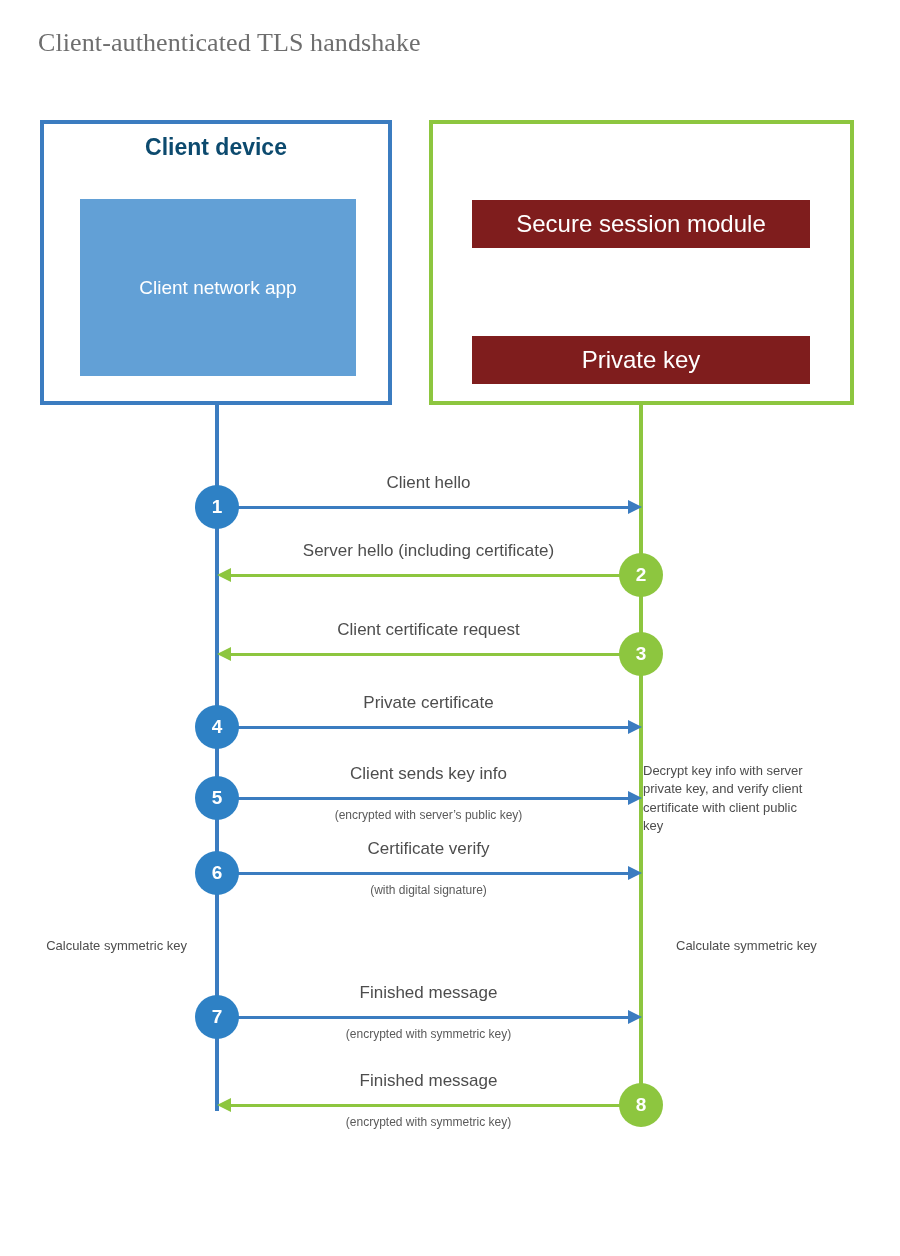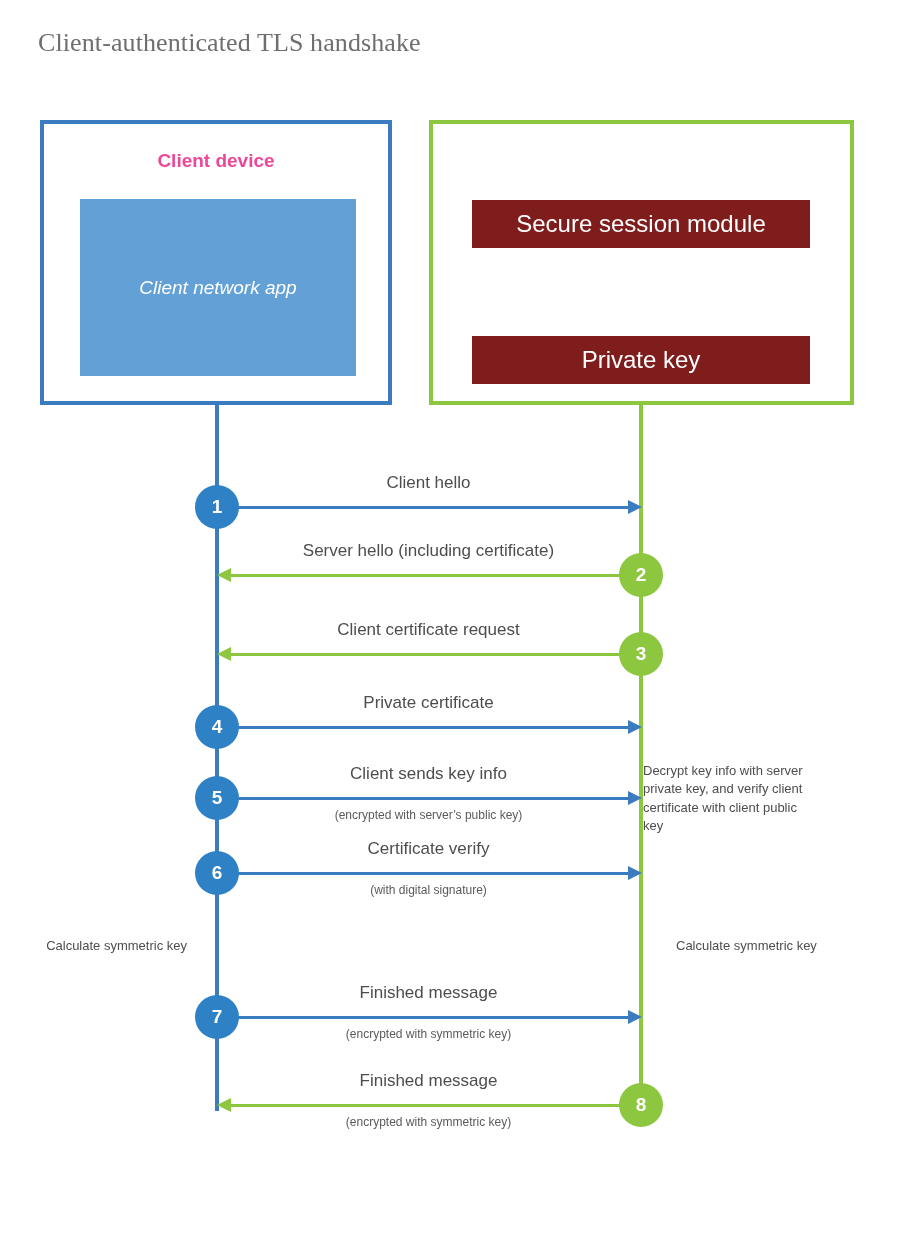--- a/index.html
+++ b/index.html
@@ -51,44 +51,43 @@
     left: 429px;
     top: 120px;
     width: 425px;
     height: 285px;
     border: 4px solid #8dc63f;
   }
   .actor-title {
     position: absolute;
     left: 0;
     right: 0;
-    top: 26px;
+    top: 10px;
     text-align: center;
-    font-size: 19px;
+    font-size: 23px;
     font-weight: bold;
-    color: #ec4899;
+    color: #0c4a6e;
   }
 
   .client-app {
     position: absolute;
     left: 36px;
     top: 75px;
     width: 276px;
     height: 177px;
     background: #62a0d6;
     color: #ffffff;
     font-size: 19px;
     display: flex;
     align-items: center;
     justify-content: center;
     text-align: center;
     line-height: 1.32;
     padding: 0 10px;
     box-sizing: border-box;
-    font-style: italic;
   }
 
   .server-bar {
     position: absolute;
     left: 39px;
     width: 338px;
     height: 48px;
     background: #7f1d1d;
     color: #ffffff;
     font-size: 24px;

